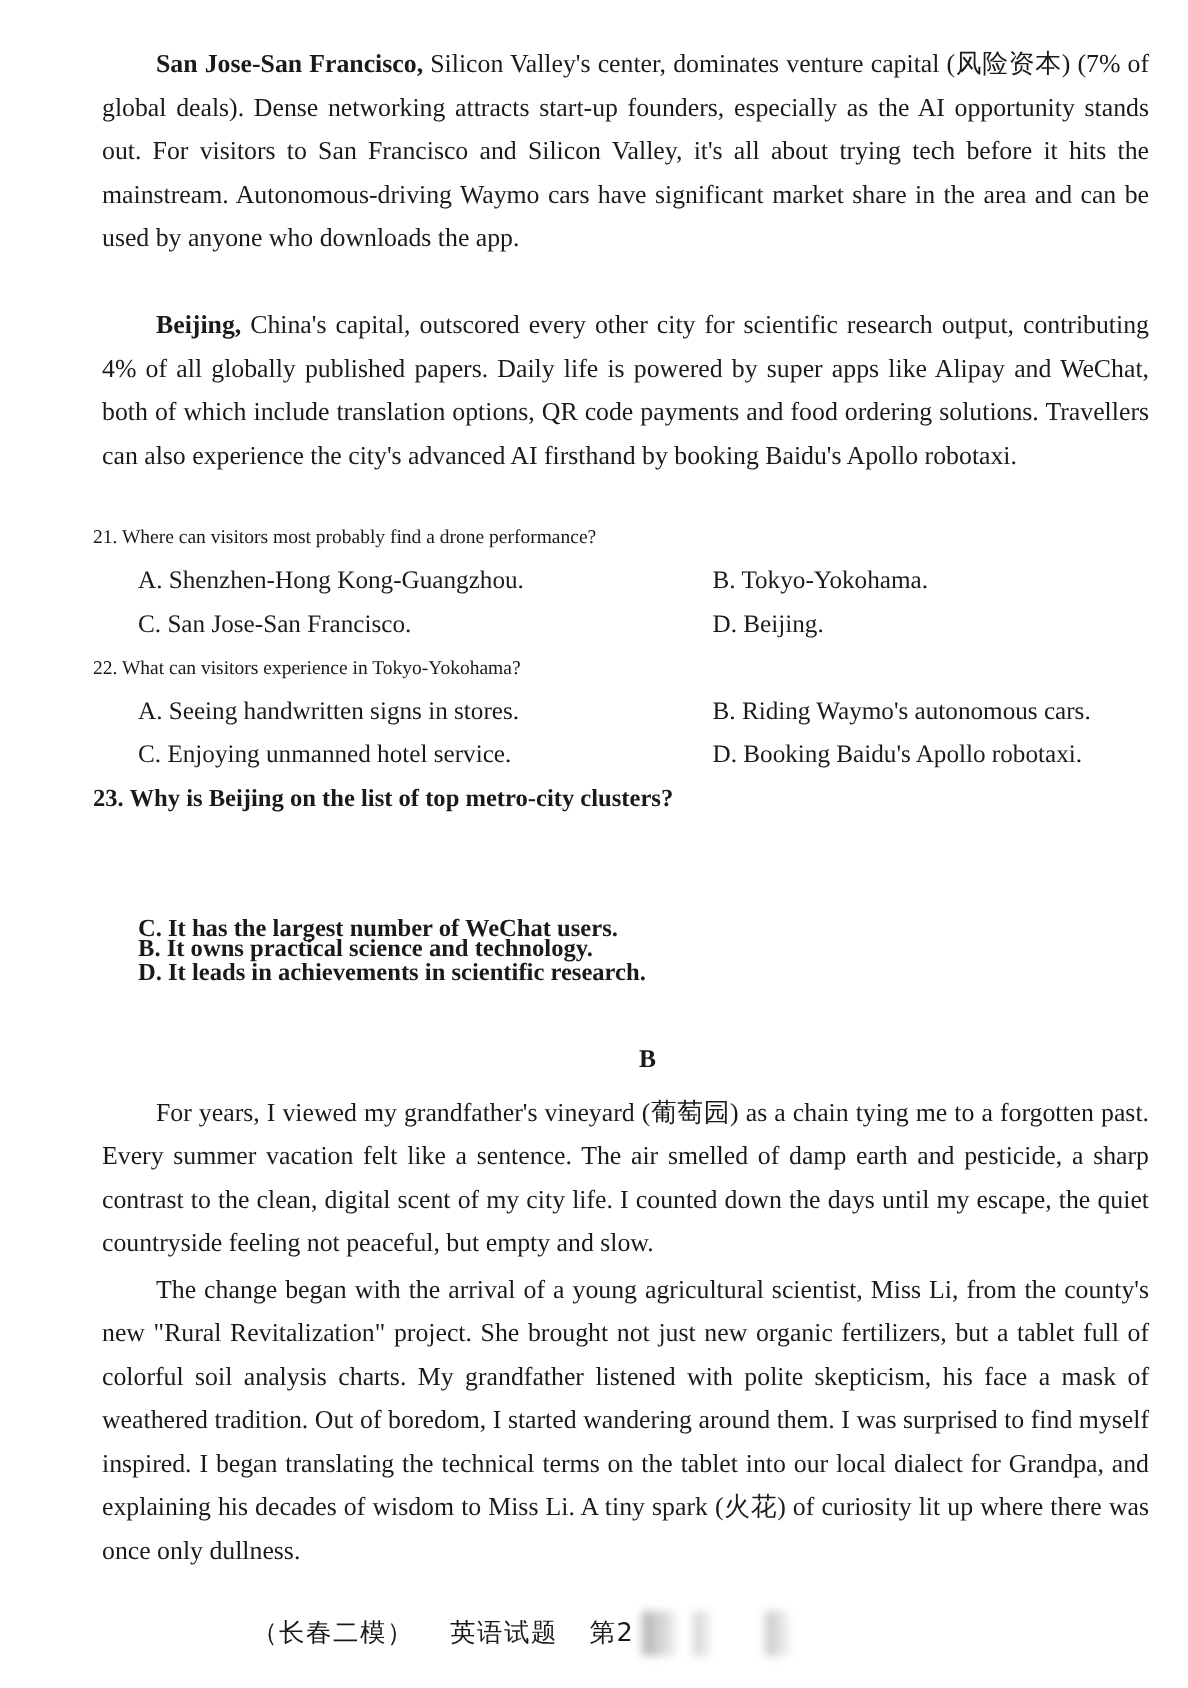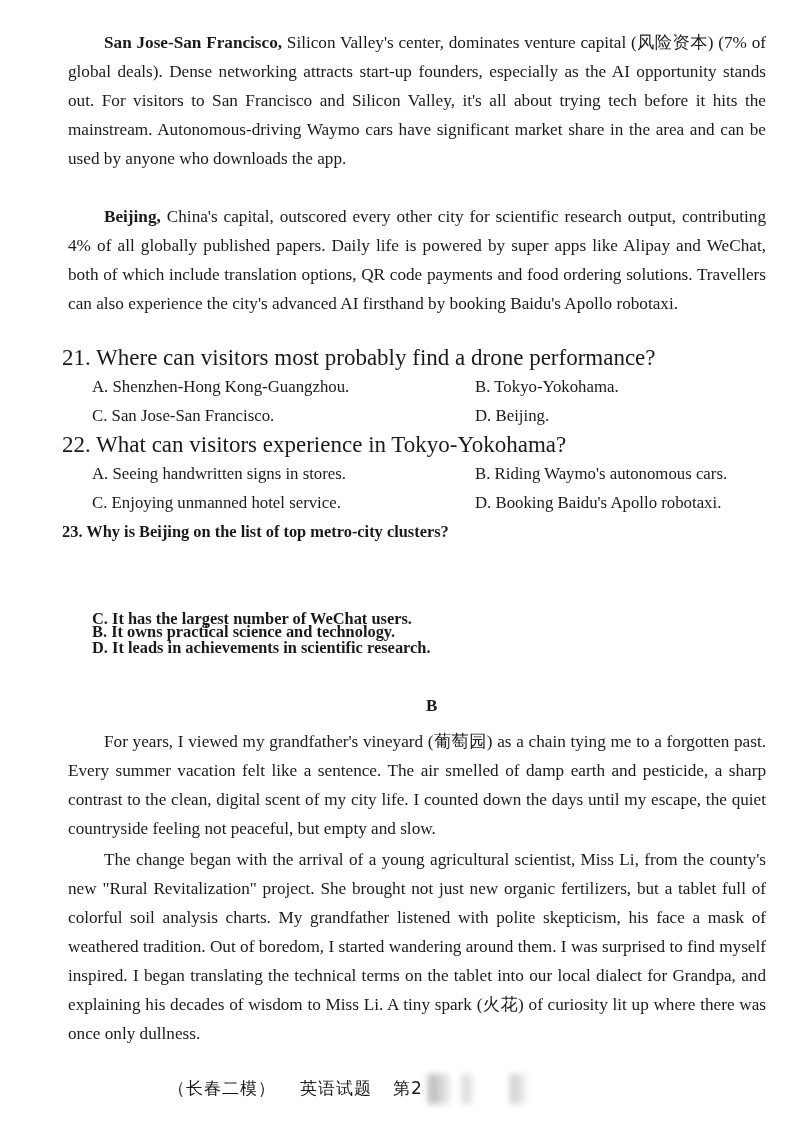--- a/index.html
+++ b/index.html
@@ -8,21 +8,21 @@
     font-family: "Liberation Serif", "DejaVu Serif", serif;
     color: #1a1a1a; position: relative;
   }
   .page { position: absolute; left: 0; top: 0; width: 792px; height: 1125px; }
   .para {
     position: absolute; left: 64px; width: 698px;
     font-size: 17.2px; line-height: 29px; text-align: justify;
     text-indent: 36px; margin: 4px;
   }
   .para b { font-weight: bold; }
-  .q { position: absolute; left: 62px; font-size: 23px; line-height: 29px; margin: 0; white-space: nowrap; }
+  .q { position: absolute; left: 62px; font-size: 13px; line-height: 29px; margin: 0; white-space: nowrap; }
   .opt { position: absolute; font-size: 16.8px; line-height: 29px; white-space: nowrap; }
   .opt-bold { font-weight: bold; }
   .section-letter { position: absolute; left: 426px; top: 696px; font-weight: bold; font-size: 17px; }
   .footer { position: absolute; top: 1077px; font-size: 17px; font-weight: normal; font-family: "DejaVu Sans", sans-serif; letter-spacing: 1px; }
   .blur {
     position: absolute; top: 1074px; height: 30px; background: linear-gradient(90deg, #9a9a9a, #e6e6e6);
     filter: blur(3px); opacity: .75;
   }
 </style>
 </head>

